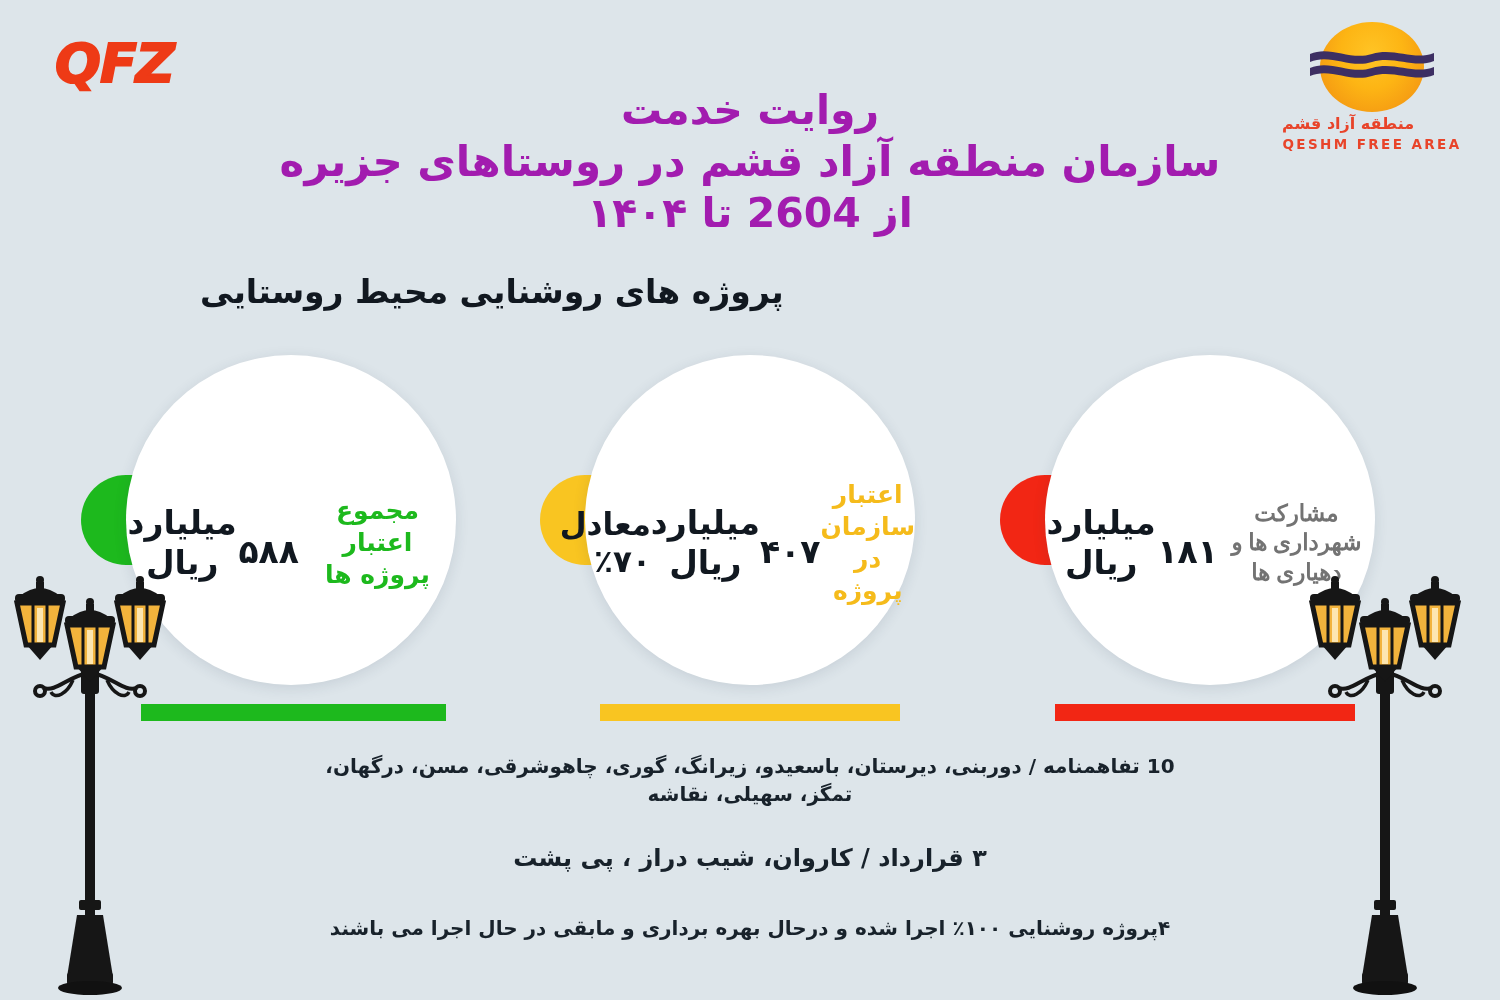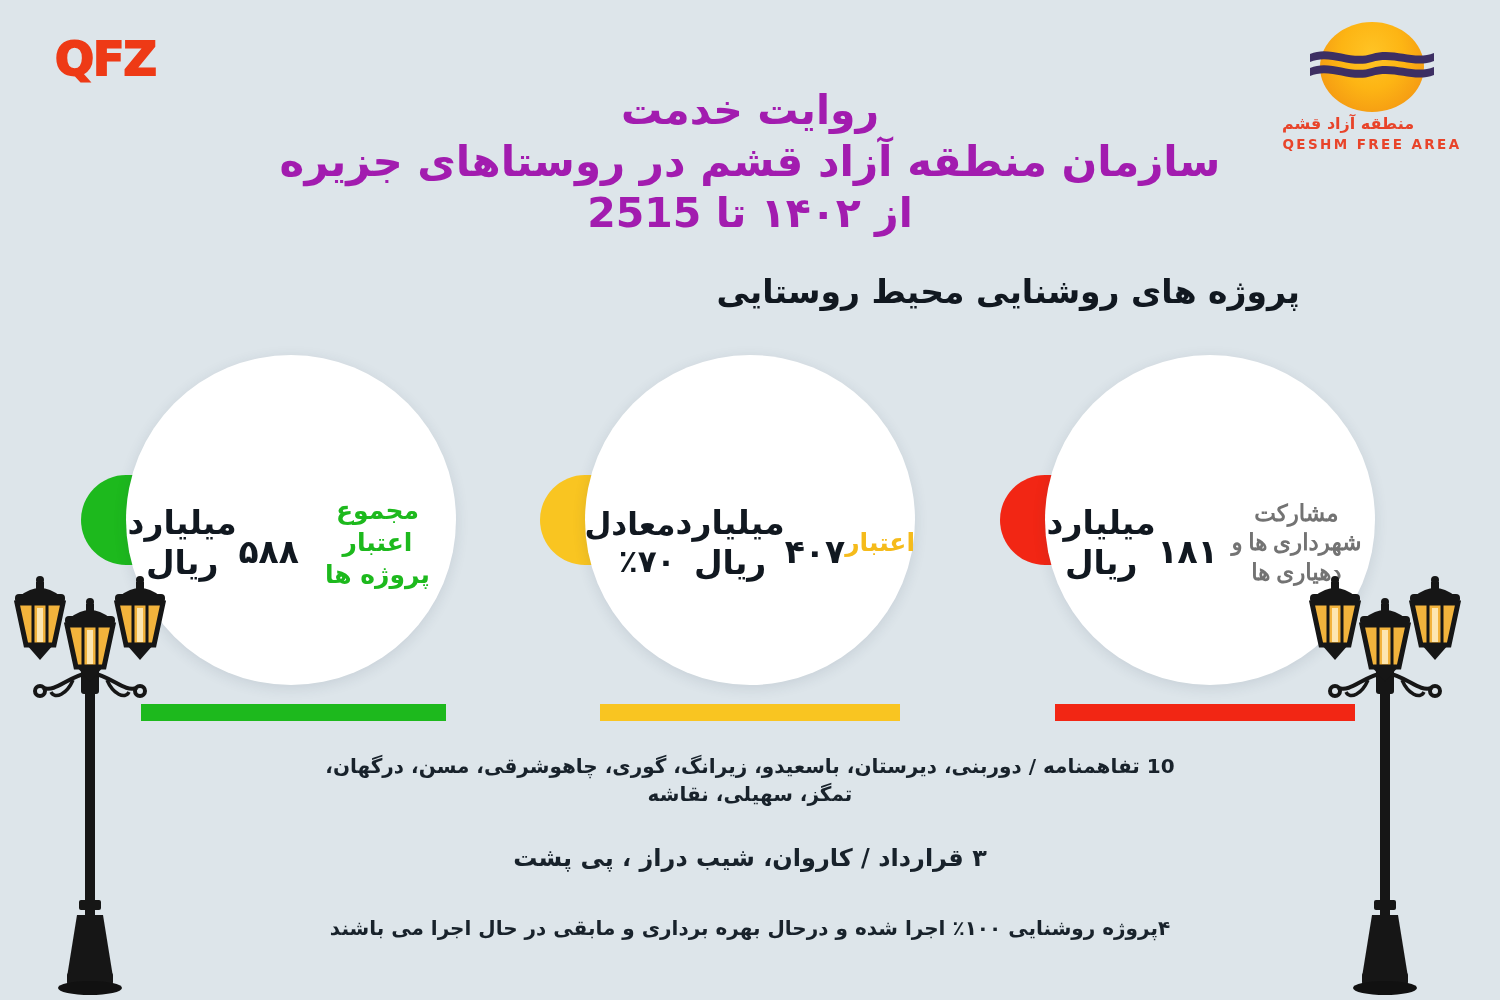--- a/index.html
+++ b/index.html
@@ -9,42 +9,42 @@
     background:#dde5ea;
     font-family:"DejaVu Sans","Liberation Sans",sans-serif;
     overflow:hidden;position:relative;
   }
   #stage{position:absolute;inset:0;width:1500px;height:1000px;}
 
   
   .qfz{
     position:absolute;left:55px;top:32px;
     font-family:"DejaVu Sans","Liberation Sans",sans-serif;
-    font-weight:bold;font-size:46px;letter-spacing:-1px;
-    color:#ee3a16;direction:ltr;
+    font-weight:bold;font-size:54px;letter-spacing:-1px;
+    color:#ee3a16;direction:ltr;font-style:italic;
     -webkit-text-stroke:2px #ee3a16;
   }
 
   
   .logo{position:absolute;right:38px;top:18px;width:180px;height:140px;direction:ltr;}
   .logo .sun{position:absolute;left:38px;top:4px;width:104px;height:90px;border-radius:50%;
       background:radial-gradient(ellipse at 50% 35%, #ffc425 0%, #fdb514 42%, #f08b12 100%);}
   .logo .waves{position:absolute;left:26px;top:28px;width:128px;height:42px;}
   .logo .fa-name{position:absolute;left:0;top:96px;width:180px;text-align:left;
       color:#e8442a;font-size:16px;font-weight:bold;letter-spacing:1px;direction:rtl;}
   .logo .en-name{position:absolute;left:0;top:118px;width:180px;text-align:center;
       color:#e8442a;font-size:13.5px;font-weight:bold;letter-spacing:2.4px;}
 
   
   .heading{position:absolute;left:200px;top:85px;width:1100px;text-align:center;}
   .heading .l{color:#a21caf;font-weight:bold;line-height:1.24;}
   .heading .l1{font-size:41px;}
   .heading .l2{font-size:42px;}
   .heading .l3{font-size:41px;}
-  .subtitle{position:absolute;left:200px;top:272px;width:1100px;text-align:right;
+  .subtitle{position:absolute;left:200px;top:272px;width:1100px;text-align:left;
       color:#111820;font-weight:bold;font-size:33px;}
 
   
   .stat{position:absolute;top:355px;width:330px;height:330px;}
   .stat .tab{position:absolute;top:120px;left:-45px;width:110px;height:90px;border-radius:55px;}
   .stat .bubble{
     position:absolute;left:0;top:0;width:330px;height:330px;border-radius:50%;
     background:#fff;box-shadow:0 3px 14px rgba(40,60,80,.12);
     display:flex;flex-direction:row;align-items:center;justify-content:flex-start;
     padding-top:46px;box-sizing:border-box;
@@ -81,41 +81,42 @@
       <path d="M2 8 C 22 -1, 42 15, 64 8 C 86 1, 106 15, 126 7 L126 15 C 106 23, 86 9, 64 16 C 42 23, 22 7, 2 16 Z" fill="#3d2f63"></path>
       <path d="M2 22 C 22 13, 42 29, 64 22 C 86 15, 106 29, 126 21 L126 29 C 106 37, 86 23, 64 30 C 42 37, 22 21, 2 30 Z" fill="#3d2f63"></path>
     </svg>
     <div class="fa-name">منطقه آزاد قشم</div>
     <div class="en-name">QESHM FREE AREA</div>
   </div>
 
   <div class="heading">
     <div class="l l1">روایت خدمت</div>
     <div class="l l2">سازمان منطقه آزاد قشم در روستاهای جزیره</div>
-    <div class="l l3">از ۱۴۰۲ تا 2515</div>
+    <div class="l l3">از 2604 تا ۱۴۰۴</div>
   </div>
   <div class="subtitle">پروژه های روشنایی محیط روستایی</div>
 
   <div class="stat" style="left:126px;">
     <div class="tab" style="background:#1db91d;"></div>
     <div class="bubble">
       <div class="lbl" style="color:#1db91d;">
         <div>مجموع اعتبار</div>
         <div>پروژه ها</div>
       </div>
       <div class="num">۵۸۸</div>
       <div class="unit">میلیارد ریال</div>
     </div>
   </div>
 
   <div class="stat" style="left:585px;">
     <div class="tab" style="background:#f9c521;"></div>
     <div class="bubble">
       <div class="lbl" style="color:#f5bb1b;">
         <div>اعتبار</div>
+        <div>سازمان در پروژه</div>
       </div>
       <div class="num">۴۰۷</div>
       <div class="unit">میلیارد ریال</div>
       <div class="extra">معادل ۷۰٪</div>
     </div>
   </div>
 
   <div class="stat" style="left:1045px;">
     <div class="tab" style="background:#f22614;"></div>
     <div class="bubble">

